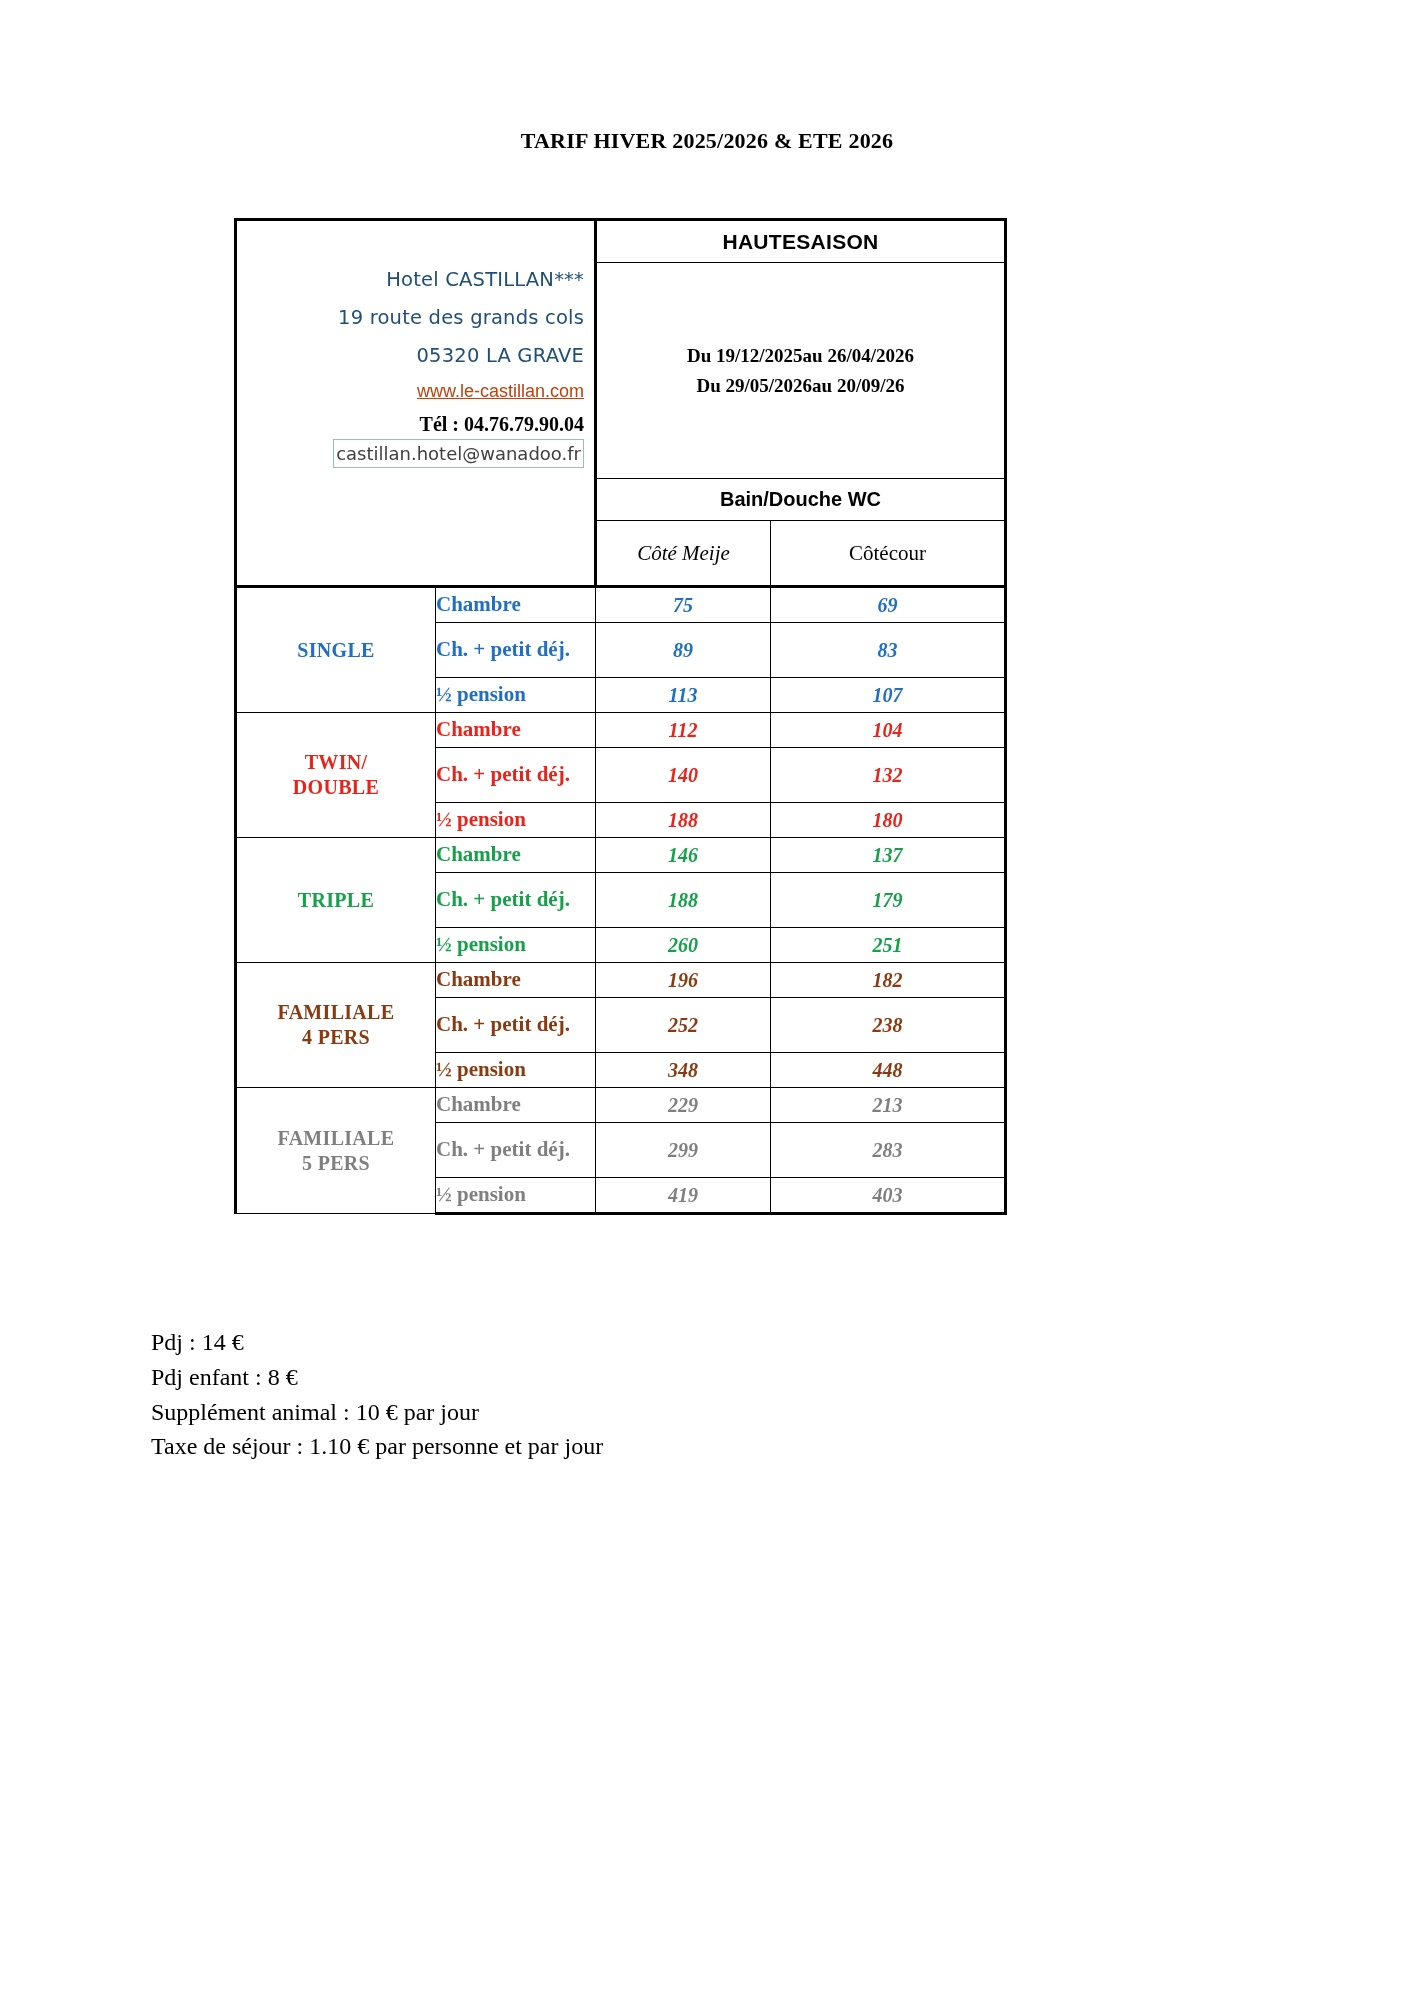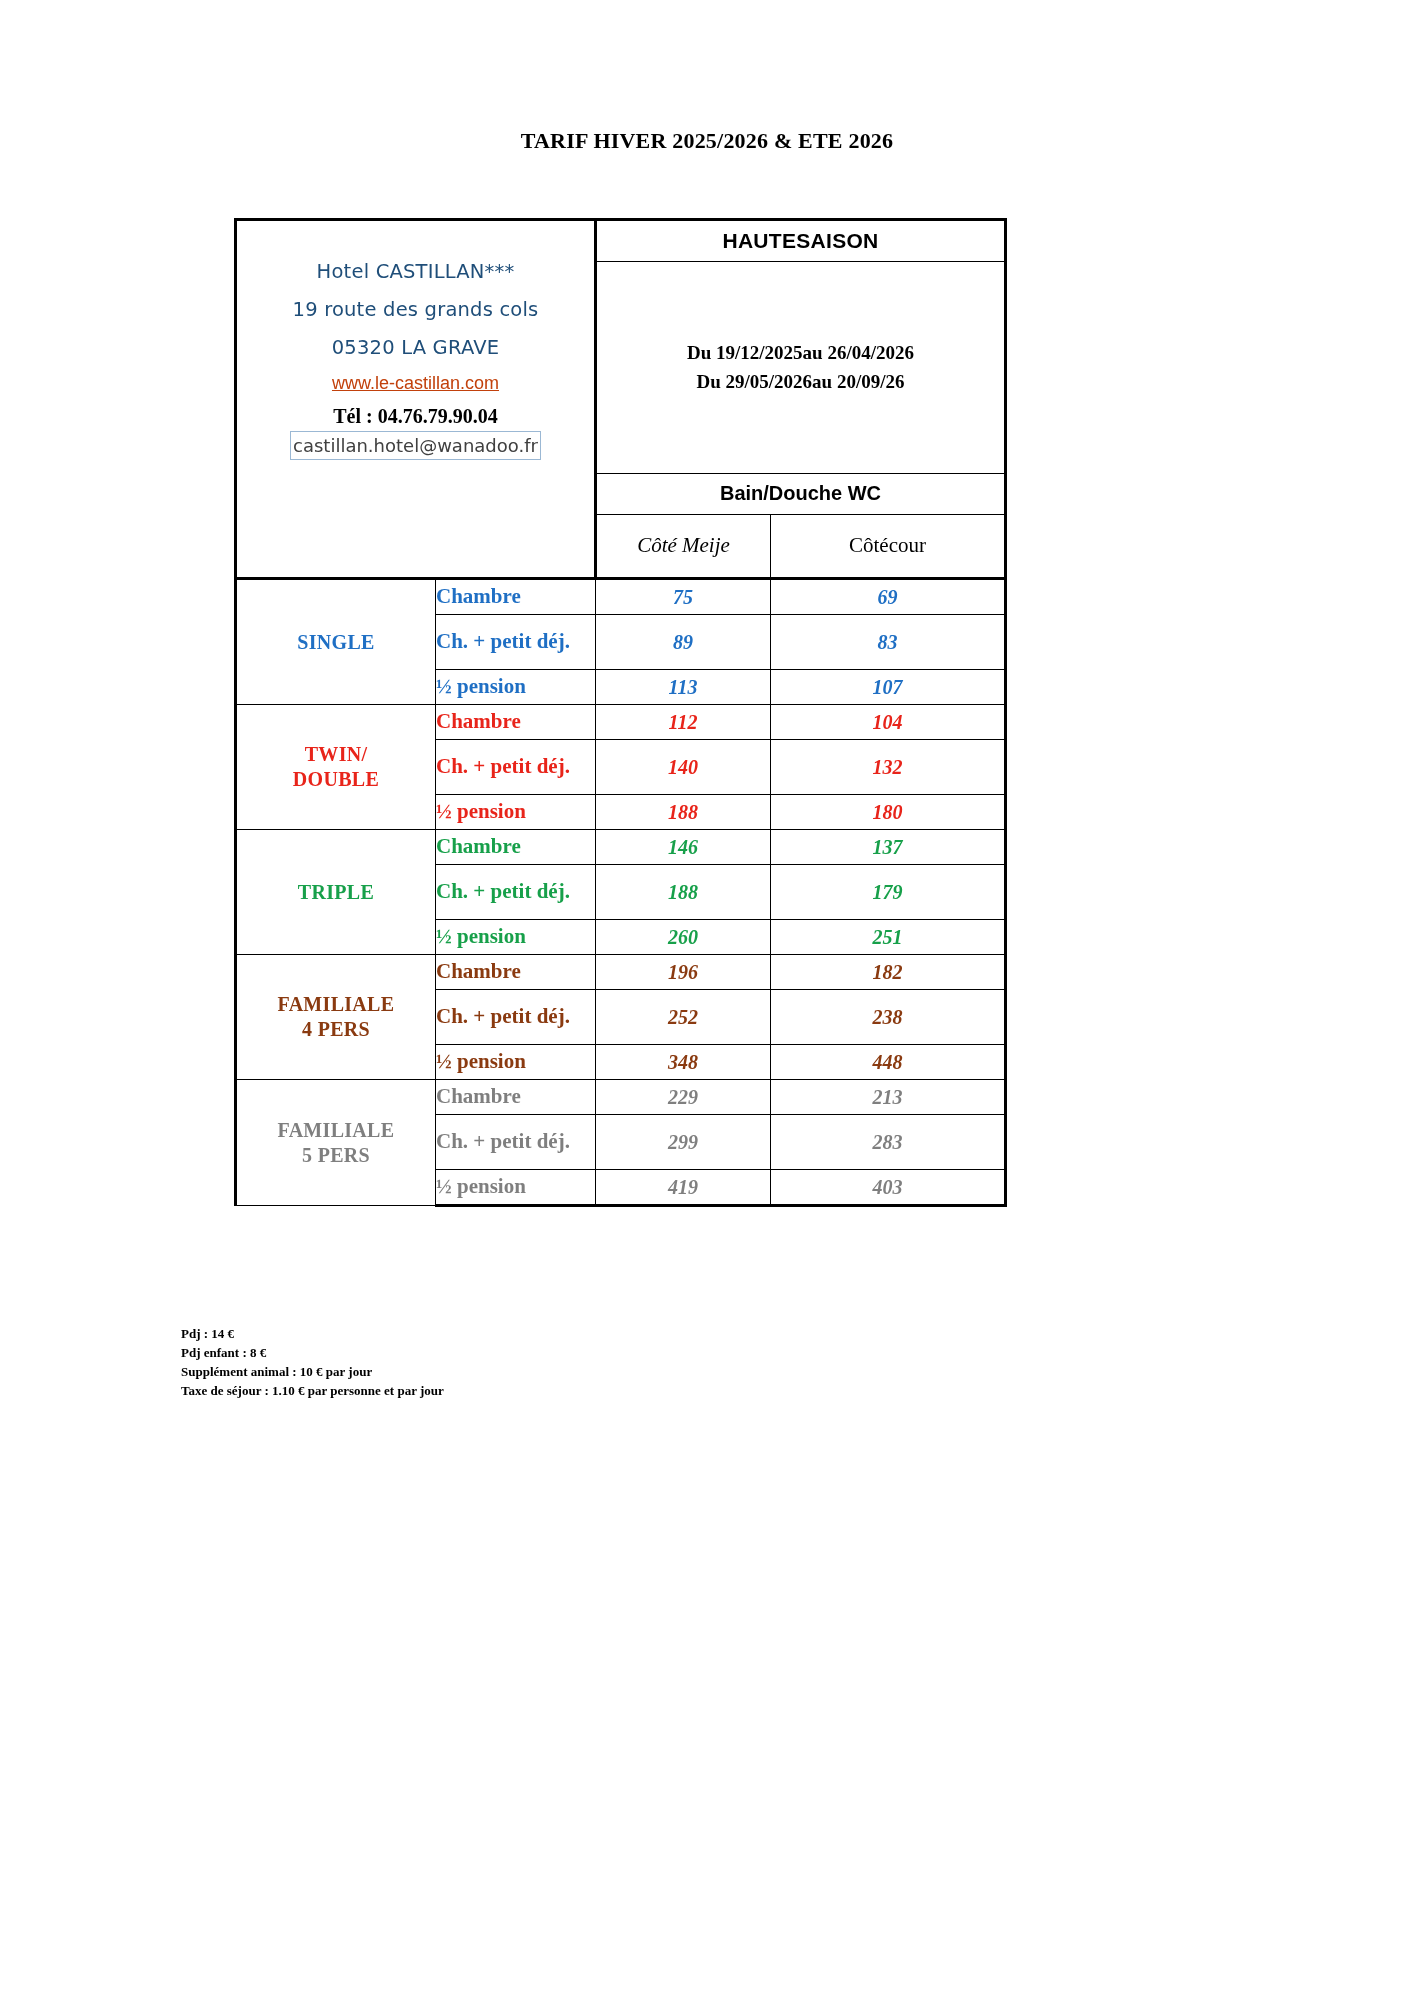--- a/index.html
+++ b/index.html
@@ -64,22 +64,22 @@
     border-top: 3px solid #000 !important;
   }
   .outer-bottom {
     border-bottom: 3px solid #000 !important;
   }
   .thick-bottom { border-bottom: 3px solid #000 !important; }
   .thick-top { border-top: 3px solid #000 !important; }
 
   
   .hotel-cell {
-    text-align: center;
-    padding: 32px 10px 14px 10px;
+    text-align: right;
+    padding: 40px 10px 14px 10px;
     height: 310px;
     vertical-align: middle;
   }
   .hotel-line {
     font-family: "DejaVu Sans", sans-serif;
     font-size: 19.5px;
     color: #1f4e79;
     line-height: 1.95;
     letter-spacing: 0.2px;
   }
@@ -172,25 +172,25 @@
   .r-triple { color: #17a04a; }
   .r-fam4   { color: #8a3a10; }
   .r-fam5   { color: #7f7f7f; }
 
   .row-h1 { height: 34px; }
   .row-h2 { height: 54px; }
 
   
   .notes {
     position: absolute;
-    left: 181px;
+    left: 151px;
     top: 1325px;
     font-family: "Liberation Serif", serif;
-    font-weight: bold;
-    font-size: 13px;
+    font-weight: normal;
+    font-size: 24px;
     line-height: 1.45;
   }
   .notes div { white-space: nowrap; }
 </style>
 </head>
 <body>
 
 <div class="page">
 
   <div class="doc-title">TARIF HIVER 2025/2026 &amp; ETE 2026</div>

